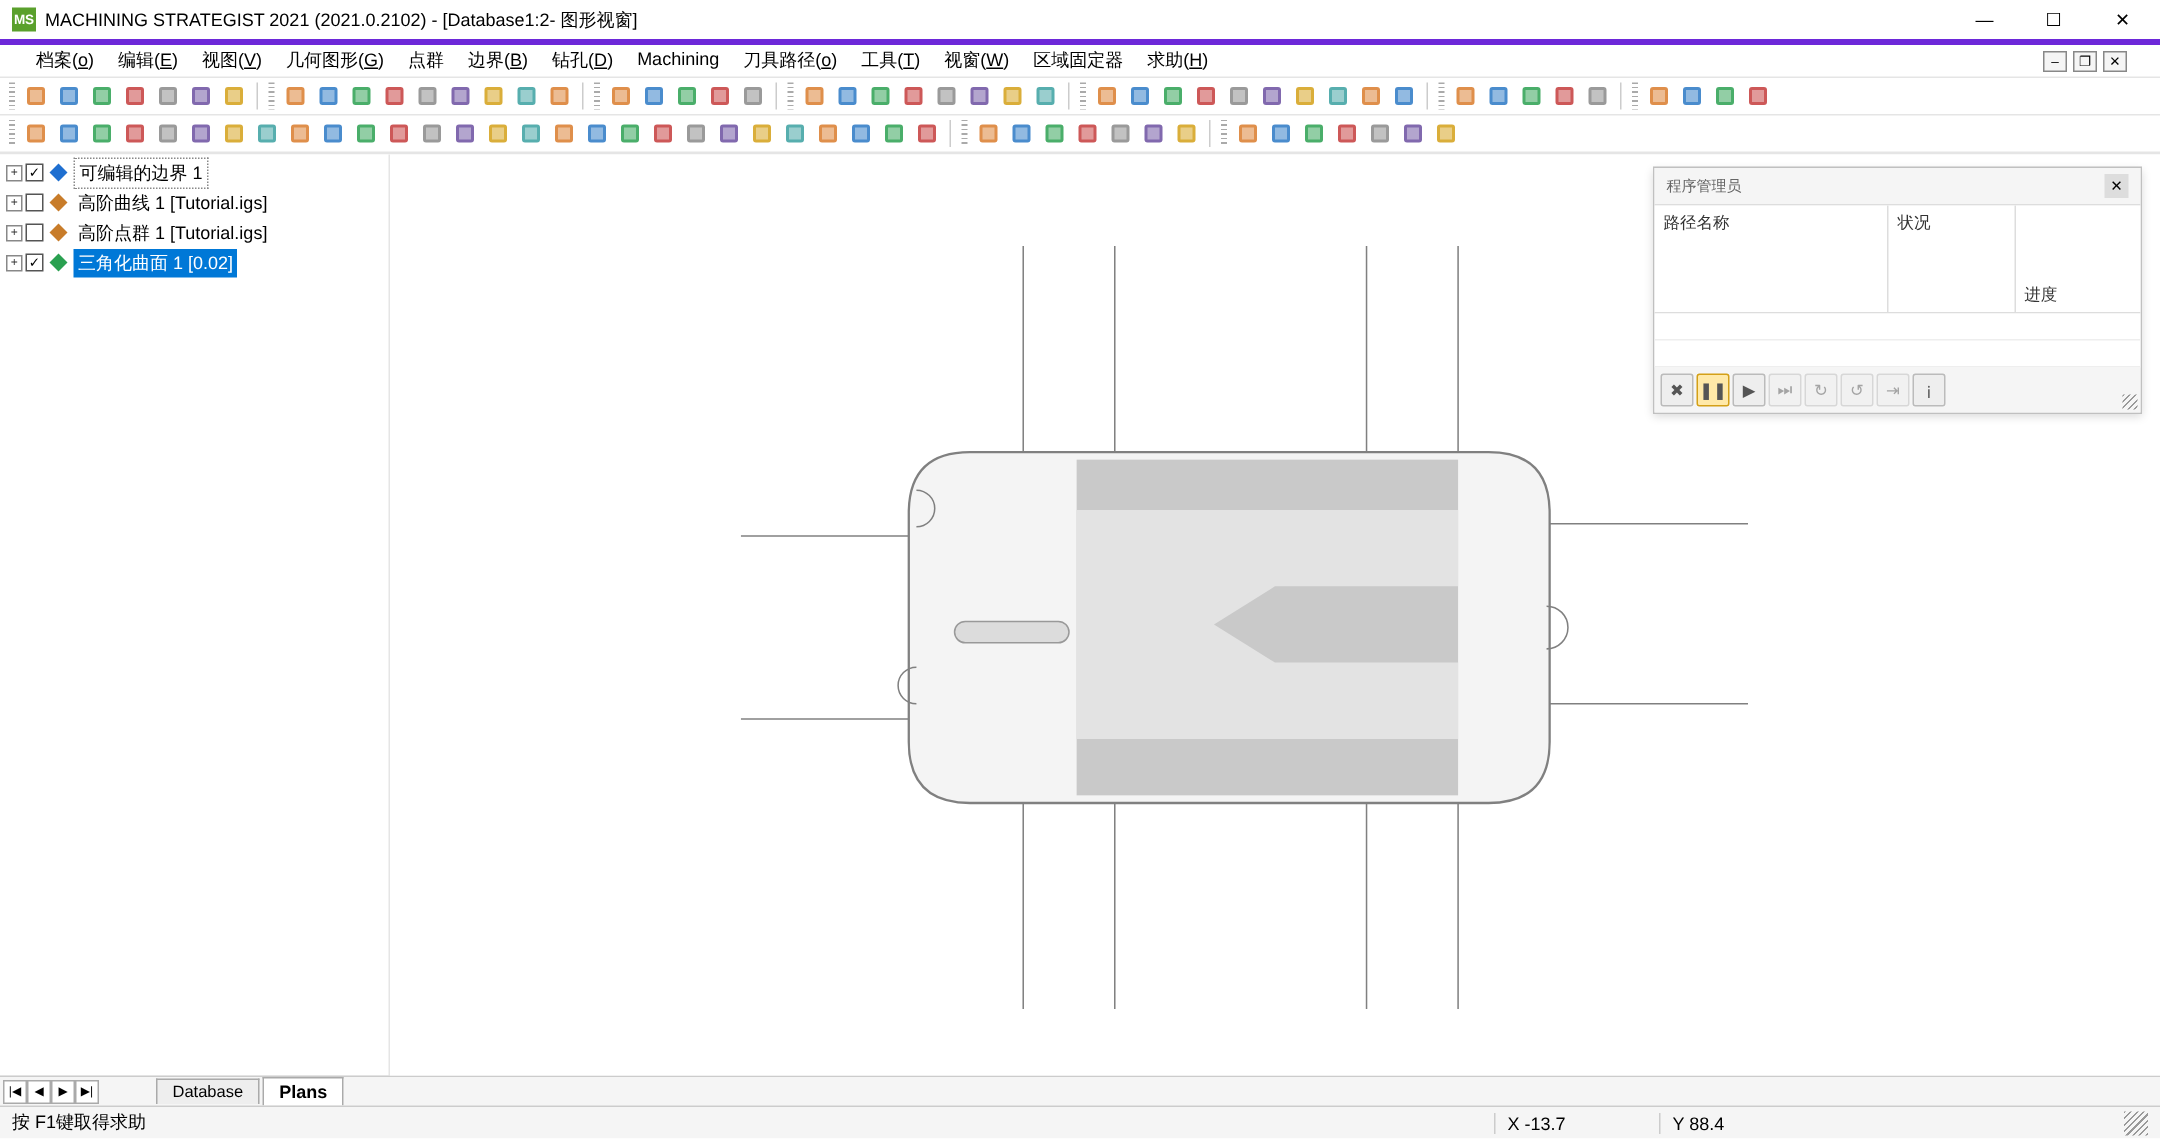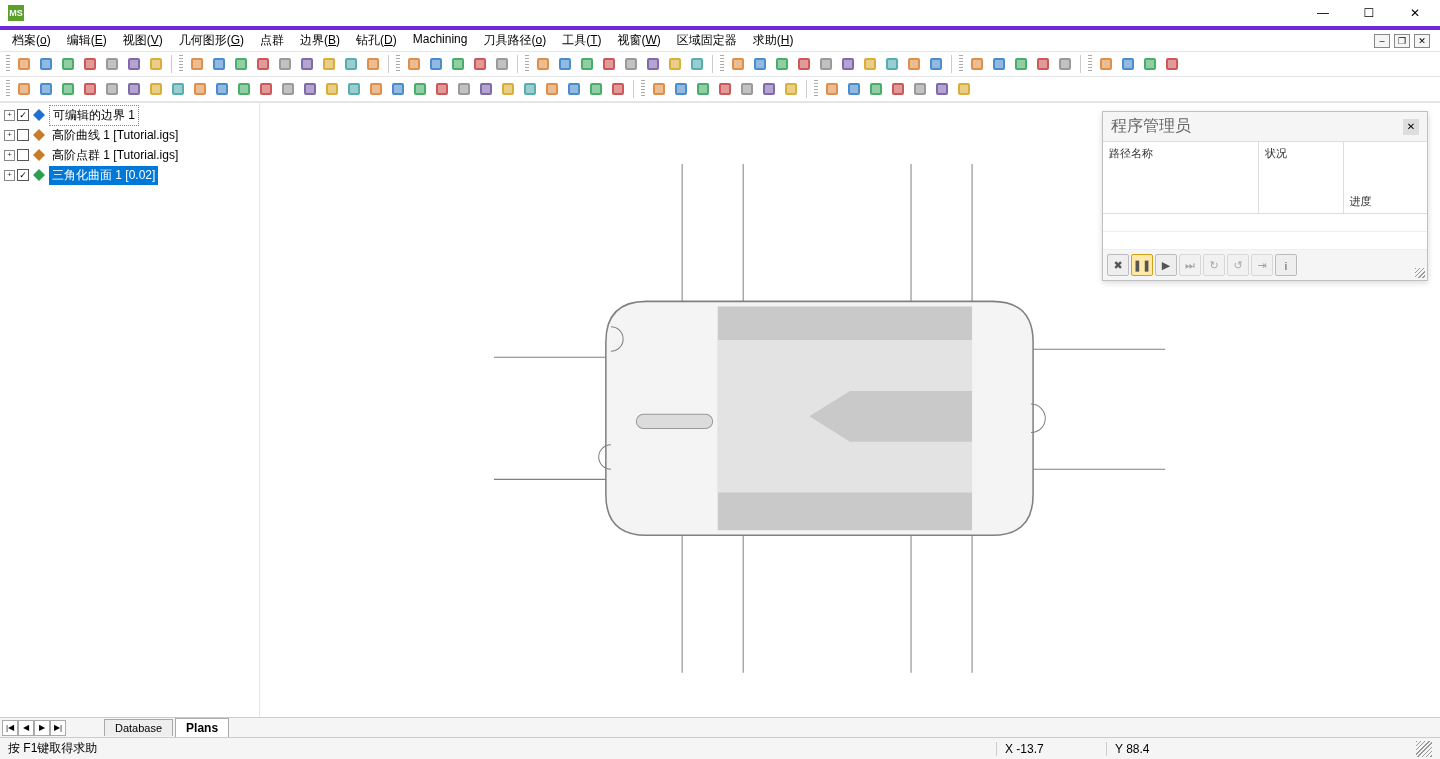--- a/index.html
+++ b/index.html
@@ -2,21 +2,21 @@
 <html><head>
 <meta charset="utf-8">
 <style>
 * { margin: 0; padding: 0; box-sizing: border-box; font-family: "Microsoft YaHei", "Segoe UI", sans-serif; font-size: 12px; }
 body { background: #fff; width: 1440px; height: 759px; overflow: hidden; display: flex; flex-direction: column; }
 .titlebar { height: 30px; display: flex; align-items: center; padding: 0 2px; background: #fff; border-bottom: 4px solid #6d28d9; }
 .titlebar .app-icon { width: 16px; height: 16px; background: #5aa02c; color: #fff; font-size: 9px; display: flex; align-items: center; justify-content: center; margin: 0 6px; font-weight: bold; }
 .titlebar .title-text { flex: 0 0 auto; font-size: 12px; }
 .titlebar .spacer { flex: 1; }
 .win-btn { width: 46px; height: 30px; display: flex; align-items: center; justify-content: center; cursor: pointer; font-family: "Segoe MDL2 Assets", sans-serif; }
-.menubar { height: 22px; display: flex; align-items: center; padding: 0 4px; border-bottom: 1px solid #e5e5e5; }
+.menubar { height: 22px; display: flex; align-items: center; padding: 0 16px; border-bottom: 1px solid #e5e5e5; }
 .menubar .menu-item { padding: 2px 8px; cursor: pointer; }
 .menubar .menu-item u { text-decoration: underline; }
 .menubar .mdi-btns { margin-left: auto; display: flex; gap: 4px; padding-right: 6px; }
 .menubar .mdi-btns span { width: 16px; height: 14px; border: 1px solid #888; font-size: 9px; display: flex; align-items: center; justify-content: center; cursor: pointer; background: #f5f5f5; }
 .toolbar { display: flex; align-items: center; padding: 2px 4px; border-bottom: 1px solid #e5e5e5; gap: 2px; flex-wrap: nowrap; }
 .tb-btn { width: 20px; height: 20px; display: flex; align-items: center; justify-content: center; cursor: pointer; border: 1px solid transparent; border-radius: 2px; }
 .tb-sep { width: 1px; height: 18px; background: #ccc; margin: 0 3px; }
 .tb-grip { width: 4px; height: 18px; margin: 0 2px; background: repeating-linear-gradient(to bottom, #aaa 0 1px, transparent 1px 3px); }
 .main { flex: 1; display: flex; min-height: 0; border-top: 1px solid #e5e5e5; }
 .sidebar { width: 260px; border-right: 1px solid #e5e5e5; display: flex; flex-direction: column; background: #fff; }
@@ -26,21 +26,21 @@
 .tree-row .chk { width: 12px; height: 12px; border: 1px solid #555; display: flex; align-items: center; justify-content: center; font-size: 9px; color: #000; }
 .tree-row .chk.checked::after { content: "✓"; }
 .tree-row .node-icon { width: 16px; height: 16px; display: flex; align-items: center; justify-content: center; }
 .tree-row .label { padding: 1px 3px; }
 .tree-row .label.boxed { border: 1px dotted #888; }
 .tree-row .label.sel { background: #0078d7; color: #fff; }
 .viewport { flex: 1; position: relative; background: #fff; overflow: hidden; }
 .viewport svg { position: absolute; inset: 0; }
 .panel { position: absolute; top: 8px; right: 12px; width: 326px; background: #f5f5f5; border: 1px solid #c0c0c0; box-shadow: 0 2px 6px rgba(0,0,0,0.15); }
 .panel-title { display: flex; align-items: center; padding: 4px 8px; background: #f5f5f5; border-bottom: 1px solid #ddd; }
-.panel-title .ptxt { color: #666; font-size: 16px; flex: 1; }
+.panel-title .ptxt { color: #666; font-size: 10px; flex: 1; }
 .panel-title .pclose { width: 16px; height: 16px; background: #ddd; display: flex; align-items: center; justify-content: center; cursor: pointer; font-size: 10px; }
 .panel-table { display: flex; border-bottom: 1px solid #ddd; background: #fff; }
 .panel-table .cell { padding: 4px 6px; border-right: 1px solid #ddd; font-size: 11px; color: #333; }
 .panel-table .cell:last-child { border-right: none; margin-top: 48px; }
 .panel-table .c1 { flex: 2; }
 .panel-table .c2 { flex: 1; }
 .panel-table .c3 { flex: 1; }
 .panel-body { background: #fff; }
 .panel-body .empty-row { height: 18px; border-bottom: 1px solid #eee; }
 .panel-toolbar { display: flex; gap: 2px; padding: 4px; background: #f5f5f5; align-items: center; }
@@ -57,20 +57,21 @@
 .statusbar .sb-text { flex: 1; }
 .statusbar .sb-coord { width: 110px; border-left: 1px solid #ccc; padding: 0 8px; }
 .statusbar .sb-grip { width: 16px; height: 16px; background: repeating-linear-gradient(135deg, #999 0 1px, transparent 1px 3px); margin-left: auto; }
 .ico-box { width: 16px; height: 16px; display: inline-block; }
 </style>
 </head>
 <body>
 
 <div class="titlebar">
   <div class="app-icon">MS</div>
+  <div class="title-text">MACHINING STRATEGIST 2021 (2021.0.2102) - [Database1:2- 图形视窗]</div>
   <div class="spacer"></div>
   <div class="win-btn">—</div>
   <div class="win-btn">☐</div>
   <div class="win-btn close">✕</div>
 </div>
 
 <div class="menubar">
 
   <div id="menu-items" style="display:flex;">
       <div class="menu-item">档案(<u>o</u>)</div>

